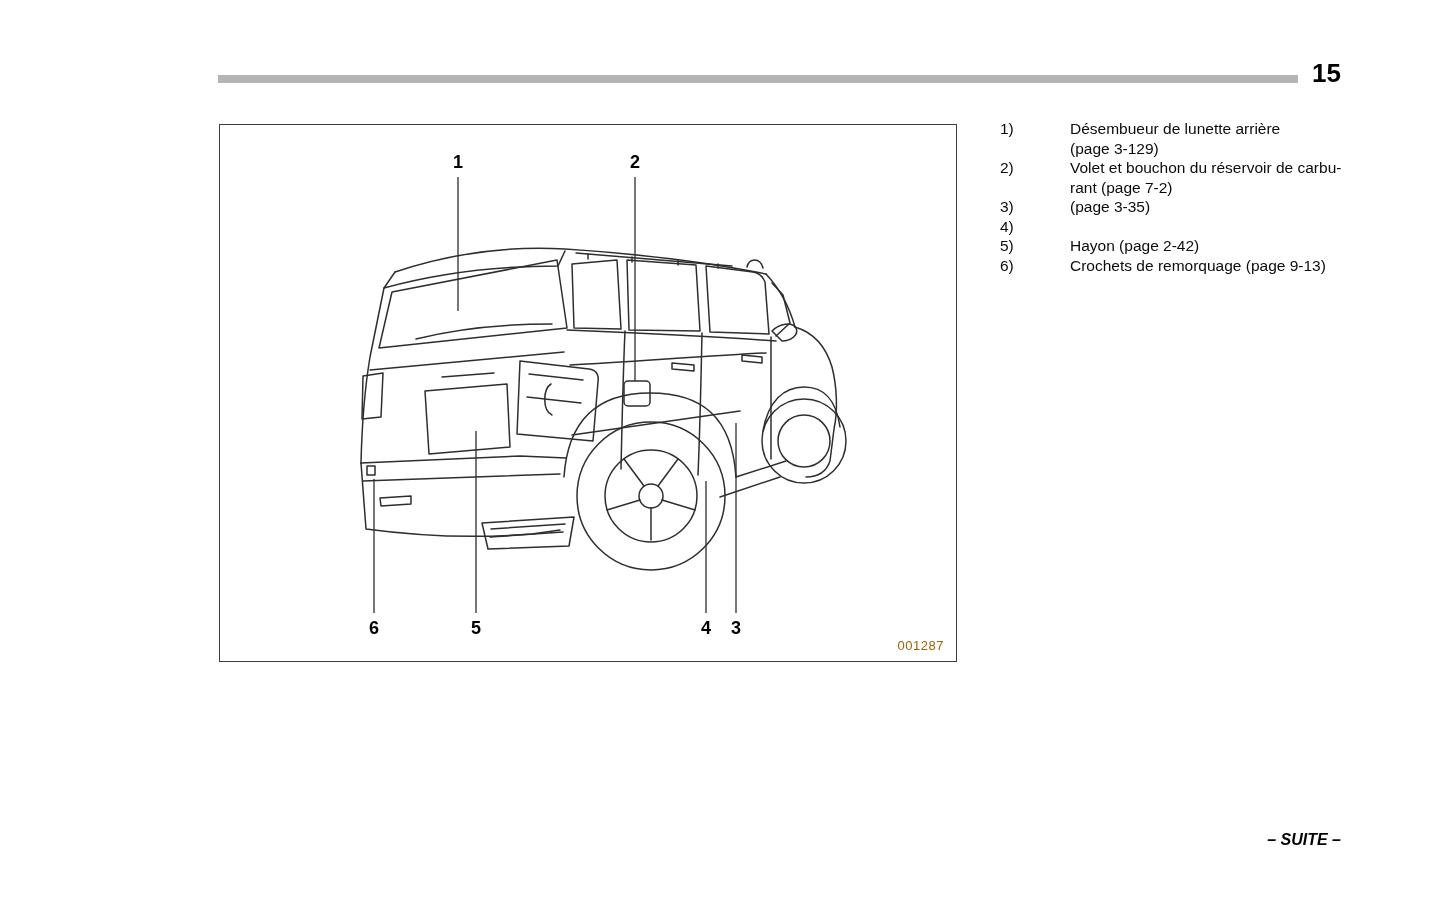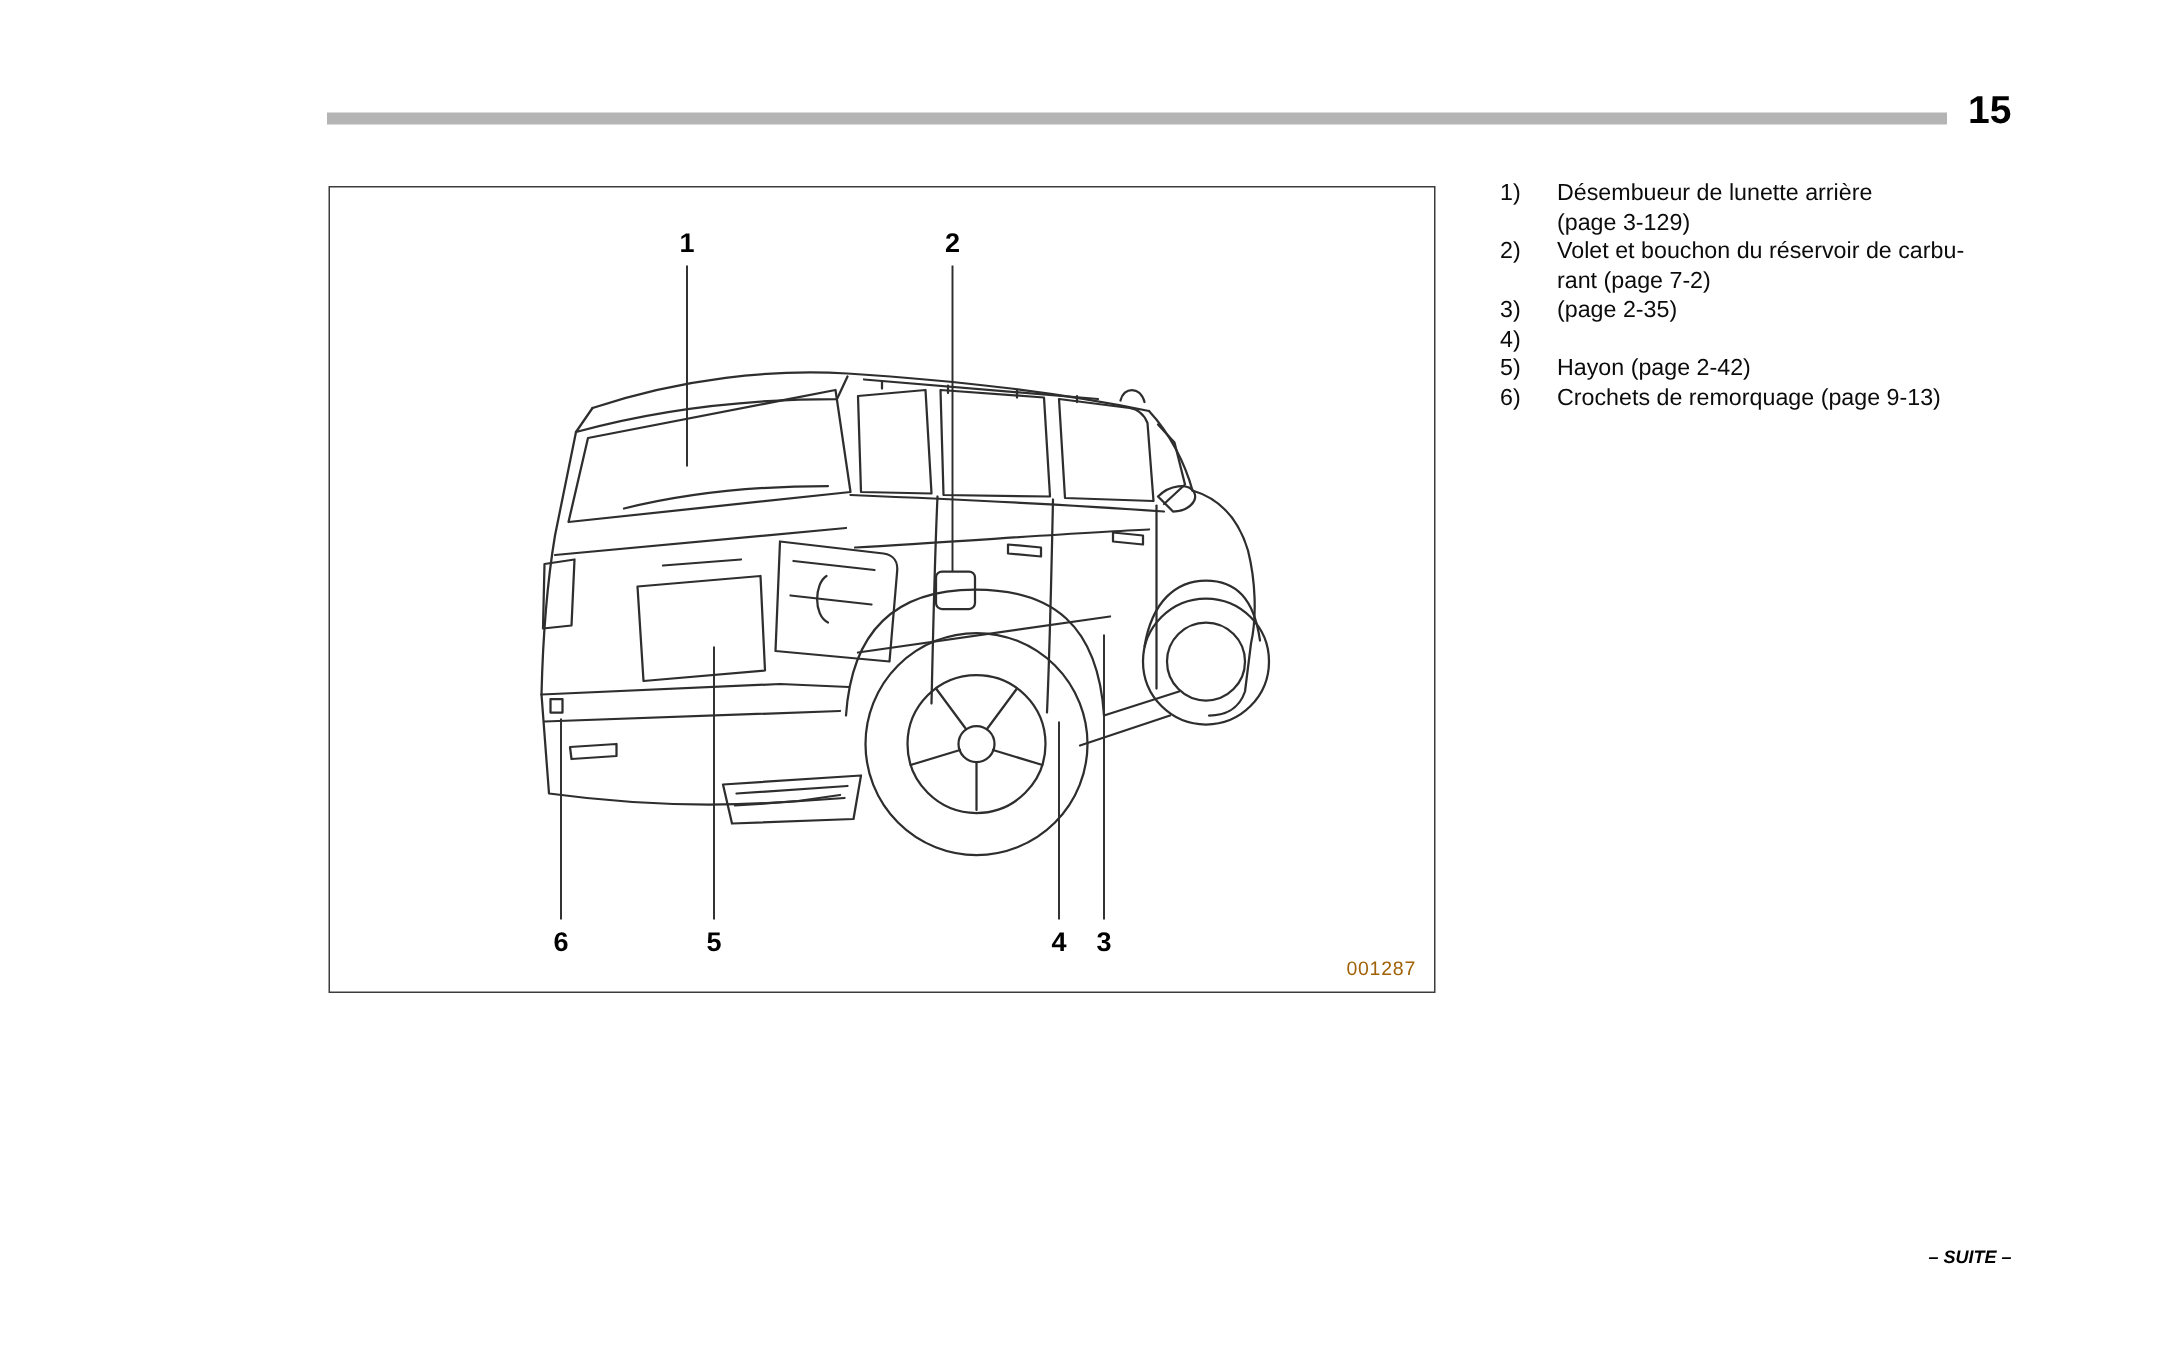--- a/index.html
+++ b/index.html
@@ -65,27 +65,27 @@
     width: 352px;
     font-size: 15.5px;
     line-height: 19.5px;
     color: #0c0c0c;
   }
   .legend-item { display: flex; }
   .legend-num {
     flex: 0 0 38px;
     white-space: nowrap;
   }
-  .legend-text { flex: 1 1 auto; }
+  .legend-text { flex: 1 1 auto; margin-left: 32px; }
 
   
   .footer-suite {
     position: absolute;
     right: 104px; top: 831px;
-    font-size: 12px;
+    font-size: 16px;
     font-weight: bold;
     font-style: italic;
     color: #000;
   }
 </style>
 </head>
 <body>
 
 <div class="page">
 
@@ -184,21 +184,21 @@
     <div class="legend-item">
       <span class="legend-num">2)</span>
       <span class="legend-text">
         <div>Volet et bouchon du réservoir de carbu-</div>
         <div>rant (page 7-2)</div>
       </span>
     </div>
     <div class="legend-item">
       <span class="legend-num">3)</span>
       <span class="legend-text">
-        <div>(page 2-35)</div>
+        <div>(page 3-35)</div>
       </span>
     </div>
     <div class="legend-item">
       <span class="legend-num">4)</span>
     </div>
     <div class="legend-item">
       <span class="legend-num">5)</span>
       <span class="legend-text">
         <div>Hayon (page 2-42)</div>
       </span>

